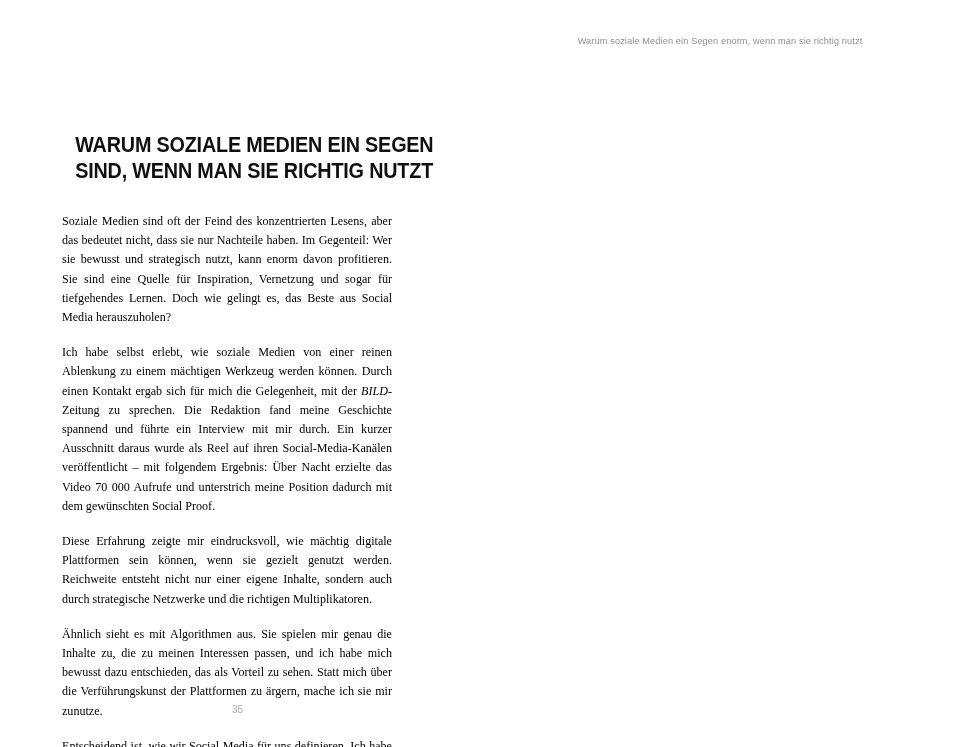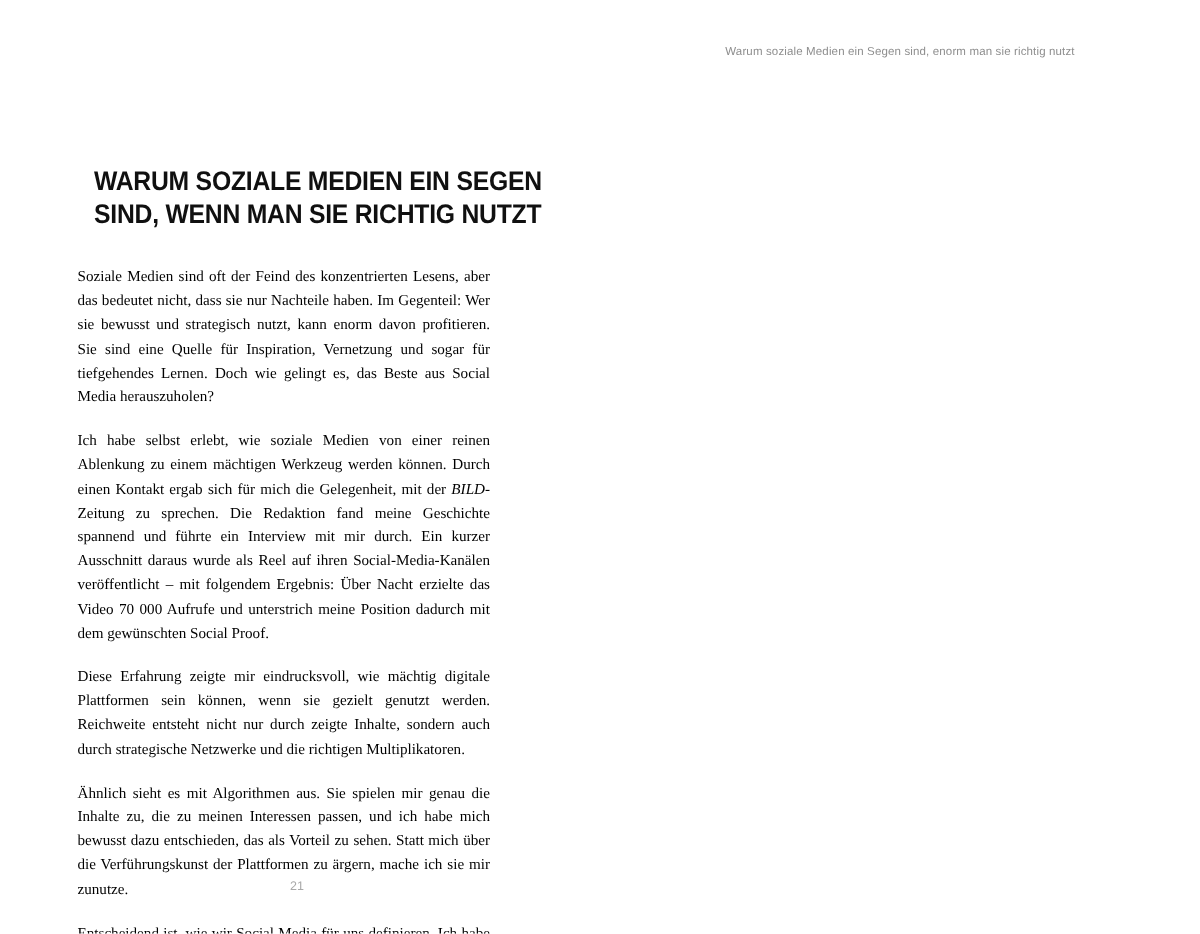--- a/index.html
+++ b/index.html
@@ -102,30 +102,30 @@
 
       <h1 class="chapter-title">
         <span class="tline">Warum soziale Medien ein Segen</span>
         <span class="tline">sind, wenn man sie richtig nutzt</span>
       </h1>
 
       <p class="body">Soziale Medien sind oft der Feind des konzentrierten Lesens, aber das bedeutet nicht, dass sie nur Nachteile haben. Im Gegenteil: Wer sie bewusst und strategisch nutzt, kann enorm davon profitieren. Sie sind eine Quelle für Inspiration, Vernetzung und sogar für tiefgehendes Lernen. Doch wie gelingt es, das Beste aus Social Media herauszuholen?</p>
 
       <p class="body"><span>Ich habe selbst erlebt, wie soziale Medien von einer reinen Ablenkung zu einem mächtigen Werkzeug werden können. Durch einen Kontakt ergab sich für mich die Gelegenheit, mit der </span><em>BILD</em><span>-Zeitung zu sprechen. Die Redaktion fand meine Geschichte spannend und führte ein Interview mit mir durch. Ein kurzer Ausschnitt daraus wurde als Reel auf ihren Social-Media-Kanälen veröffentlicht – mit folgendem Ergebnis: Über Nacht erzielte das Video 70 000 Aufrufe und unterstrich meine Position dadurch mit dem gewünschten Social Proof.</span></p>
 
-      <p class="body">Diese Erfahrung zeigte mir eindrucksvoll, wie mächtig digitale Plattformen sein können, wenn sie gezielt genutzt werden. Reichweite entsteht nicht nur durch zeigte Inhalte, sondern auch durch strategische Netzwerke und die richtigen Multiplikatoren.</p>
+      <p class="body">Diese Erfahrung zeigte mir eindrucksvoll, wie mächtig digitale Plattformen sein können, wenn sie gezielt genutzt werden. Reichweite entsteht nicht nur einer eigene Inhalte, sondern auch durch strategische Netzwerke und die richtigen Multiplikatoren.</p>
 
       <p class="body">Ähnlich sieht es mit Algorithmen aus. Sie spielen mir genau die Inhalte zu, die zu meinen Interessen passen, und ich habe mich bewusst dazu entschieden, das als Vorteil zu sehen. Statt mich über die Verführungskunst der Plattformen zu ärgern, mache ich sie mir zunutze.</p>
 
       <p class="body">Entscheidend ist, wie wir Social Media für uns definieren. Ich habe für mich drei Fragen aufgestellt, die mir helfen, den richtigen Umgang zu finden:</p>
 
     </div>
 
-    <div class="folio folio-left">21</div>
+    <div class="folio folio-left">35</div>
   </div>
 
   <div class="page page-right">
 
-    <div class="running-head">Warum soziale Medien ein Segen sind, enorm man sie richtig nutzt</div>
+    <div class="running-head">Warum soziale Medien ein Segen enorm, wenn man sie richtig nutzt</div>
 
   </div>
 
 </div>
 
 </body></html>

